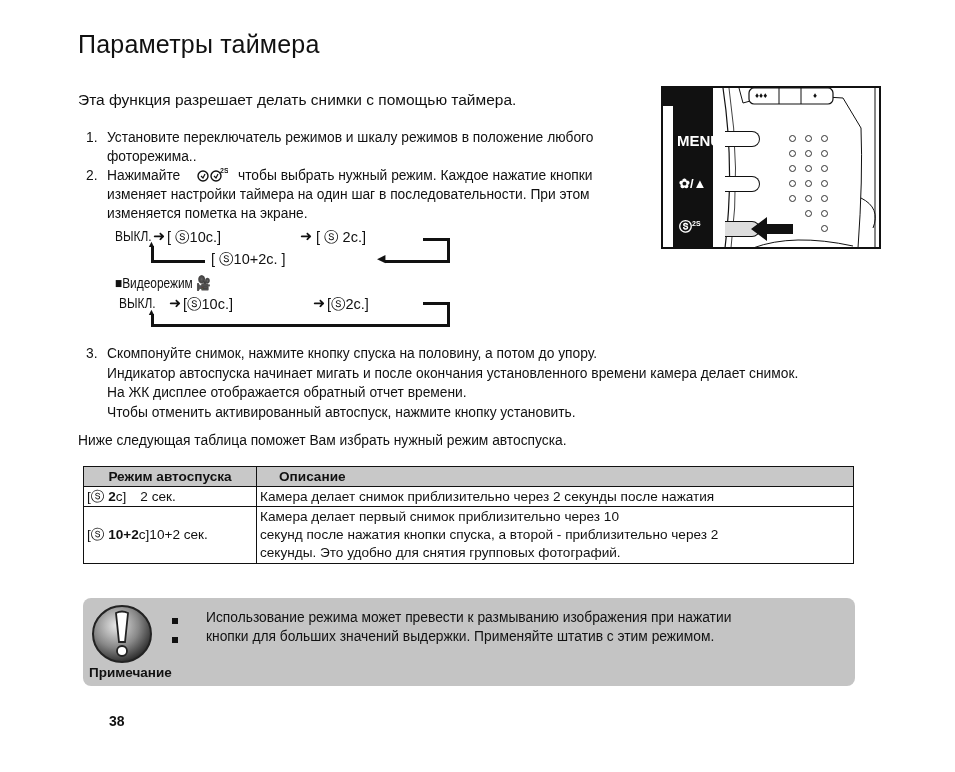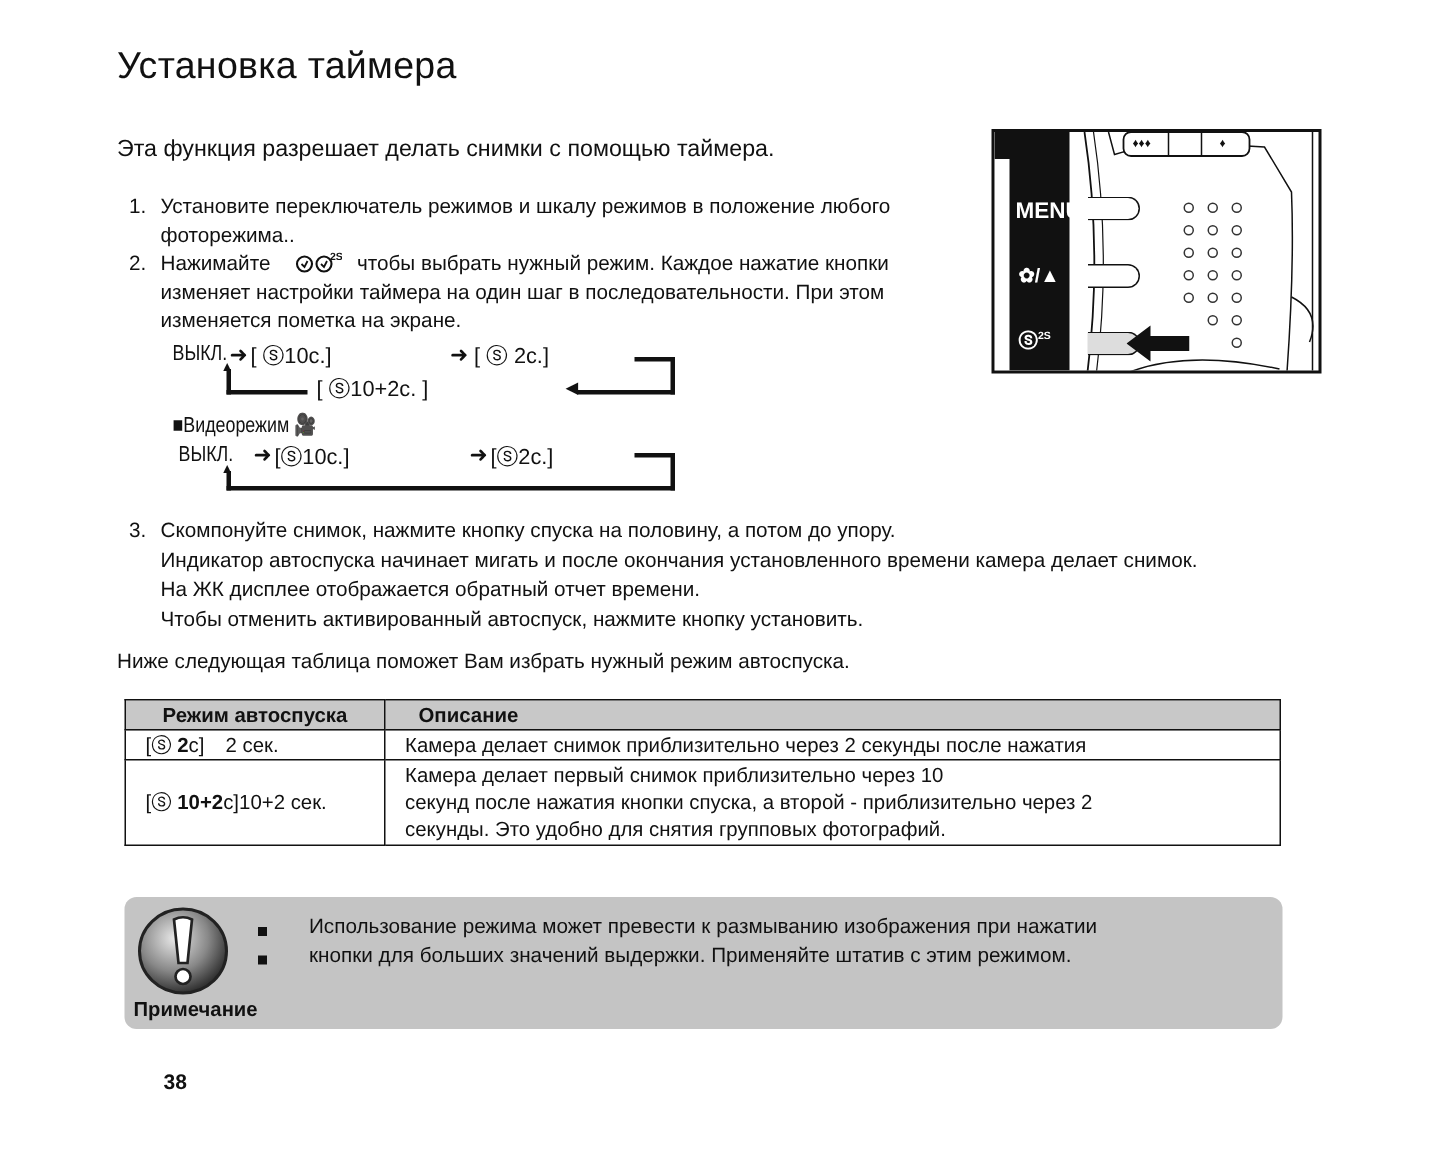--- a/index.html
+++ b/index.html
@@ -25,21 +25,21 @@
   .cam-side .white-strip { position: absolute; left: 0; top: 18px; width: 10px; height: 141px; background: #fff; }
   .cam-label { position: absolute; color: #fff; font-weight: bold; font-size: 15px; }
   .cam-btn { position: absolute; left: 62px; width: 35px; height: 16px; border: 1.6px solid #111; border-left: none; border-radius: 0 9px 9px 0; background: #fff; }
   .cam-dot { position: absolute; width: 7px; height: 7px; border: 1px solid #333; border-radius: 50%; }
 
   .mid-text { position: absolute; left: 86px; top: 344px; width: 800px; font-size: 13.8px; line-height: 19.5px; }
   .mid-text .indent { padding-left: 21px; }
   .lead { position: absolute; left: 78px; top: 433px; font-size: 13.8px; }
 
   table.modes { position: absolute; left: 83px; top: 466px; width: 771px; border-collapse: collapse; font-size: 13.6px; }
-  table.modes th, table.modes td { border: 1.5px solid #111; text-align: left; vertical-align: middle; padding: 0 13px; }
+  table.modes th, table.modes td { border: 1.5px solid #111; text-align: left; vertical-align: middle; padding: 0 3px; }
   table.modes thead th { background: #c8c8c8; font-weight: bold; height: 20px; }
   table.modes thead th.c1 { text-align: center; }
   table.modes thead th.c2 { padding-left: 22px; }
   table.modes td { height: 20px; }
   table.modes td.c1 { width: 173px; white-space: nowrap; }
   table.modes td.desc { line-height: 18px; padding-top: 1px; padding-bottom: 1px; }
   .mode-key { font-weight: bold; }
   .mode-sec { display: inline-block; margin-left: 12px; }
 
   .note { position: absolute; left: 83px; top: 598px; width: 772px; height: 88px; background: #c4c4c4; border-radius: 8px; }
@@ -47,21 +47,21 @@
   .note-label { position: absolute; left: 6px; top: 67px; font-size: 13.5px; font-weight: bold; font-family: "Liberation Sans Narrow", "Liberation Sans", sans-serif; }
   .note-bullets { position: absolute; left: 89px; top: 14px; width: 8px; }
   .note-bullets .b { width: 6px; height: 6px; background: #111; margin-bottom: 13px; margin-top: 6px; }
   .note-text { position: absolute; left: 123px; top: 10px; width: 640px; font-size: 13.8px; line-height: 19px; }
 
   .page-num { position: absolute; left: 109px; top: 713px; font-size: 14px; font-weight: bold; }
 </style>
 </head>
 <body>
 
-<h1 class="title">Установка таймера</h1>
+<h1 class="title">Параметры таймера</h1>
 <p class="intro">Эта функция разрешает делать снимки с помощью таймера.</p>
 
 <div class="steps">
   <div class="step">
     <span class="num">1.</span>
     <span class="txt">Установите переключатель режимов и шкалу режимов в положение любого фоторежима..</span>
   </div>
   <div class="step">
     <span class="num">2.</span>
     <span class="txt">

